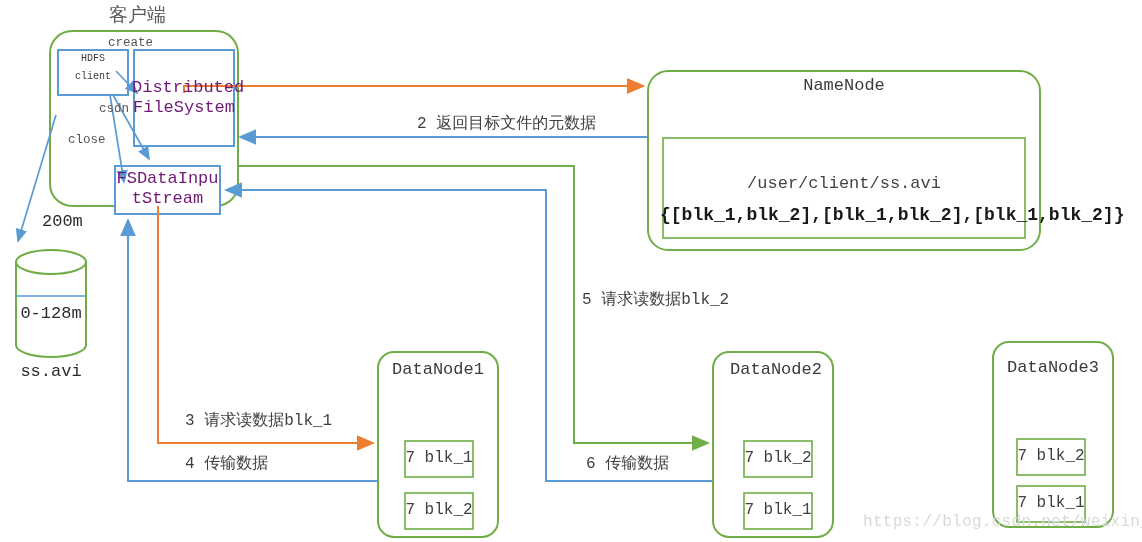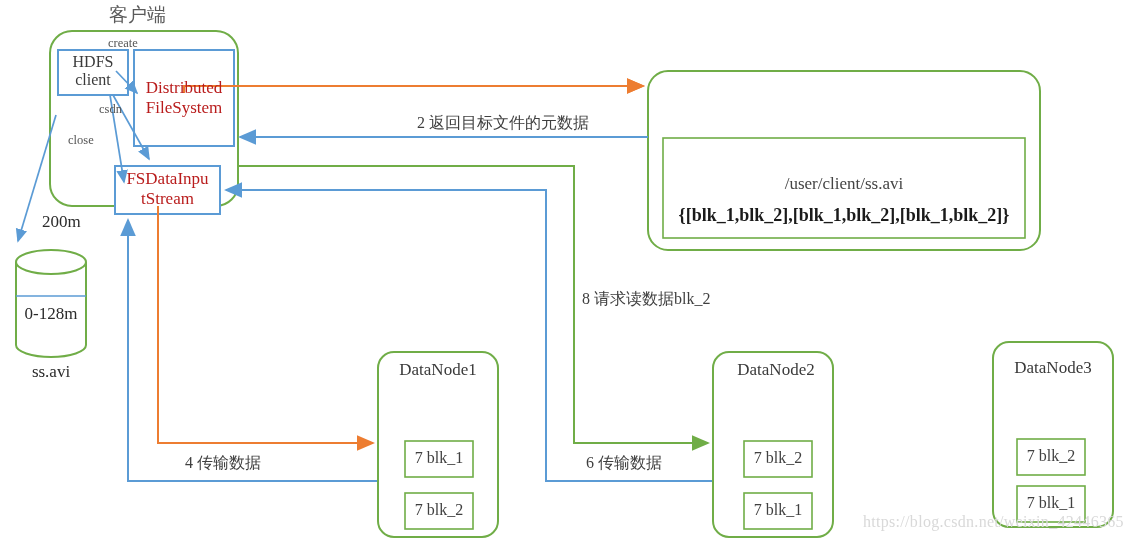--- a/index.html
+++ b/index.html
@@ -19,26 +19,26 @@
     position: absolute;
     left: 0;
     top: 0;
     width: 1142px;
     height: 542px;
   }
   .lbl {
     position: absolute;
     color: #404040;
     white-space: nowrap;
-    font-family: Liberation Serif, serif;
+    font-family: Liberation Mono, monospace;
   }
   .t-title      { font-size: 19px; color: #5a5a5a; }
   .t-node       { font-size: 17px; color: #3a3a3a; }
-  .t-boxtxt     { font-size: 17px; color: #b91c1c; line-height: 20px; }
-  .t-small      { font-size: 16px; color: #3a3a3a; }
+  .t-boxtxt     { font-size: 17px; color: #701a75; line-height: 20px; }
+  .t-small      { font-size: 10px; color: #3a3a3a; }
   .t-tiny       { font-size: 12.5px; color: #555; }
   .t-flow       { font-size: 16px; color: #3f3f3f; }
   .t-meta       { font-size: 17px; color: #444; }
   .t-metabold   { font-size: 18px; color: #1a1a1a; font-weight: 600; }
   .t-blk        { font-size: 16px; color: #404040; }
   .t-cyl        { font-size: 17px; color: #2b2b2b; }
   .t-wm {
     font-size: 16px;
     color: #d9d9d9;
     letter-spacing: 0.3px;
@@ -128,26 +128,28 @@
   <div class="lbl t-boxtxt ctr" style="left:113px; top:189px; width:109px;">tStream</div>
 
   <div class="lbl t-tiny" style="left:108px; top:36px;">create</div>
   <div class="lbl t-tiny" style="left:99px; top:102px;">csdn</div>
   <div class="lbl t-tiny" style="left:68px; top:133px;">close</div>
 
   <div class="lbl t-cyl" style="left:42px; top:212px;">200m</div>
   <div class="lbl t-cyl ctr" style="left:16px; top:304px; width:70px;">0-128m</div>
   <div class="lbl t-cyl ctr" style="left:11px; top:362px; width:80px;">ss.avi</div>
 
+  <div class="lbl t-node ctr" style="left:648px; top:76px; width:392px;">NameNode</div>
   <div class="lbl t-meta ctr" style="left:663px; top:174px; width:362px;">/user/client/ss.avi</div>
   <div class="lbl t-metabold ctr" style="left:660px; top:205px; width:368px;">{[blk_1,blk_2],[blk_1,blk_2],[blk_1,blk_2]}</div>
 
   <div class="lbl t-flow" style="left:417px; top:113px;">2 返回目标文件的元数据</div>
+  <div class="lbl t-flow" style="left:185px; top:410px;">3 请求读数据blk_1</div>
   <div class="lbl t-flow" style="left:185px; top:453px;">4 传输数据</div>
-  <div class="lbl t-flow" style="left:582px; top:289px;">8 请求读数据blk_2</div>
+  <div class="lbl t-flow" style="left:582px; top:289px;">5 请求读数据blk_2</div>
   <div class="lbl t-flow" style="left:586px; top:453px;">6 传输数据</div>
 
   <div class="lbl t-node ctr" style="left:378px; top:360px; width:120px;">DataNode1</div>
   <div class="lbl t-blk ctr" style="left:405px; top:449px; width:68px;">7 blk_1</div>
   <div class="lbl t-blk ctr" style="left:405px; top:501px; width:68px;">7 blk_2</div>
 
   <div class="lbl t-node ctr" style="left:713px; top:360px; width:126px;">DataNode2</div>
   <div class="lbl t-blk ctr" style="left:744px; top:449px; width:68px;">7 blk_2</div>
   <div class="lbl t-blk ctr" style="left:744px; top:501px; width:68px;">7 blk_1</div>
 

